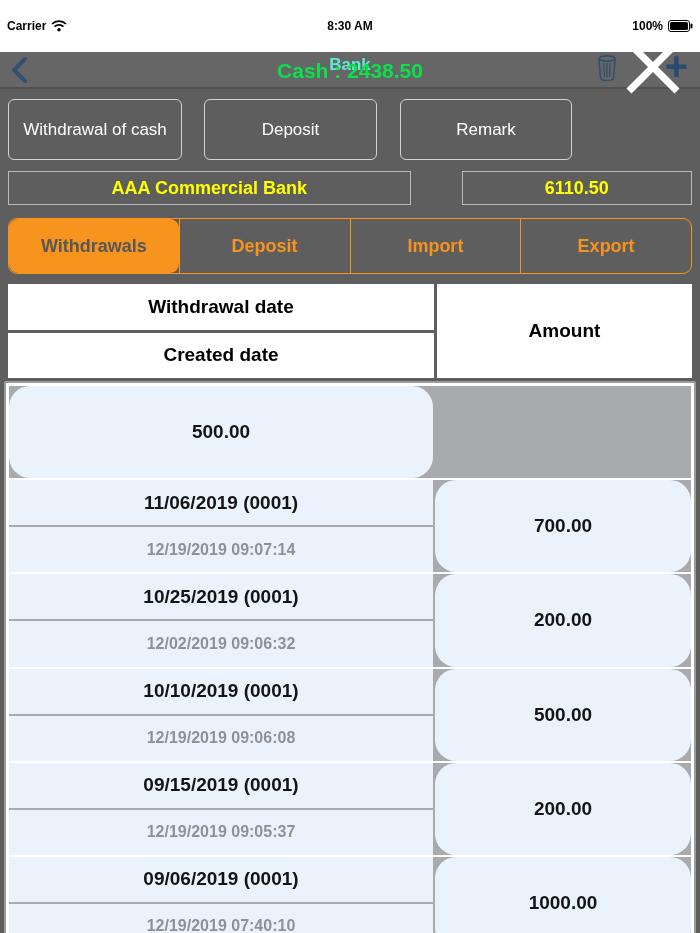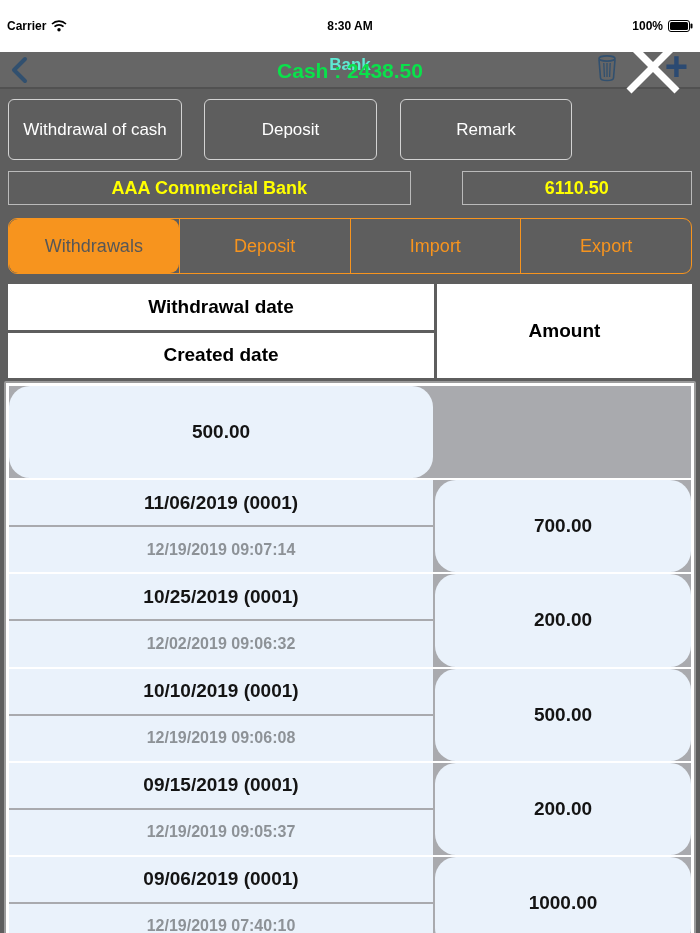--- a/index.html
+++ b/index.html
@@ -57,21 +57,21 @@
   }
   .bank-name-box{width:407px;}
   .bank-balance-box{width:233px;margin-left:44px;}
   
   .tabs{
     display:flex;margin:13px 8px 0 8px;height:56px;
     border:1px solid #f7941e;border-radius:9px;box-sizing:border-box;
   }
   .tab{
     flex:1;display:flex;align-items:center;justify-content:center;
-    color:#f7941e;font-weight:normal;font-size:18px;cursor:pointer;
+    color:#f7941e;font-weight:bold;font-size:18px;cursor:pointer;
     border-left:1px solid #f7941e;box-sizing:border-box;
   }
   .tab:first-child{border-left:none;}
   .tab.selected{
     background:#f7941e;color:#575757;border-radius:9px;border-left:none;
   }
   
   .thead{
     display:grid;grid-template-columns:1fr 255px;gap:3px;
     margin:10px 8px 0 8px;height:94px;

